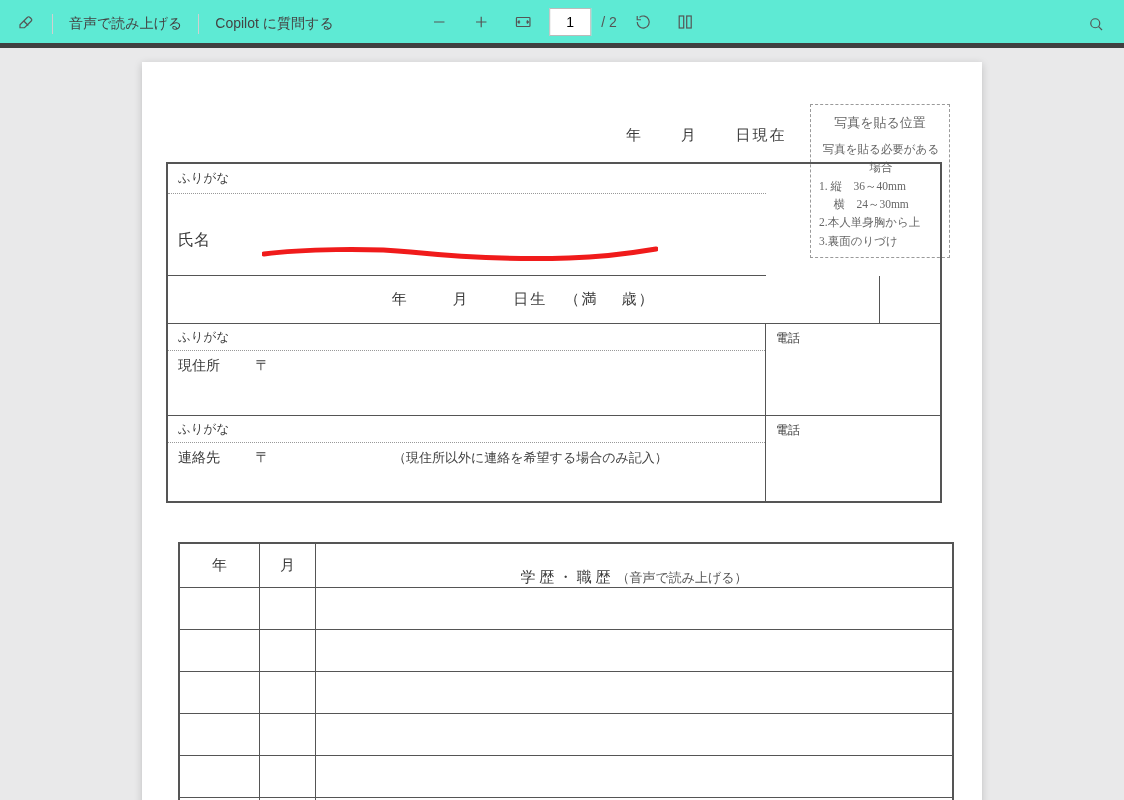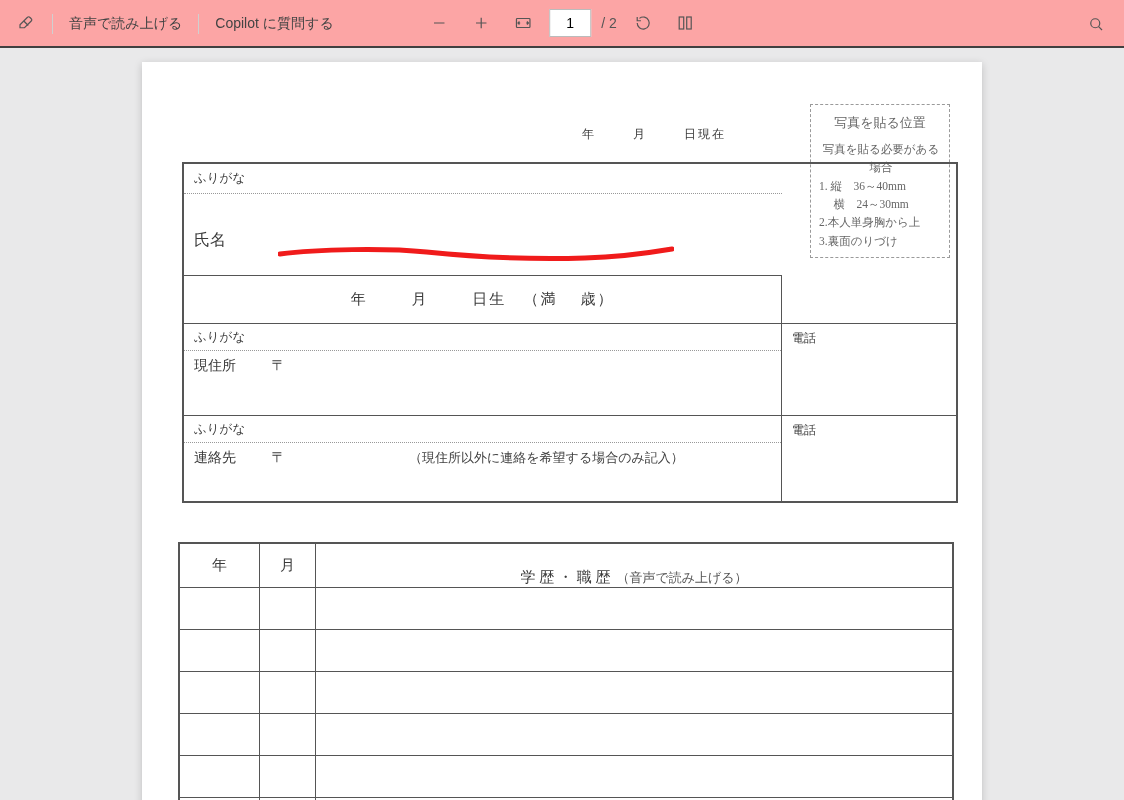--- a/index.html
+++ b/index.html
@@ -7,22 +7,22 @@
   body {
     font-family: "Yu Gothic", "Meiryo", sans-serif;
     background:#e9e9ea;
     font-size:14px;
     color:#333;
     overflow:hidden;
   }
   
   .toolbar {
     height:48px;
-    background:#fca5a5;
-    border-bottom:2px solid #404040;
+    background:#5eead4;
+    border-bottom:5px solid #404040;
     display:flex;
     align-items:center;
     padding:0 10px;
     gap:10px;
     font-size:14px;
     color:#444;
   }
   .tool-btn {
     display:flex;
     align-items:center;
@@ -72,22 +72,22 @@
   
   .doc-title {
     position:absolute;
     top:50px; left:38px;
     font-size:30px;
     letter-spacing:22px;
     font-weight:600;
   }
   .date-line {
     position:absolute;
-    top:64px; left:440px;
-    font-size:12px;
+    top:64px; left:484px;
+    font-size:15px;
     letter-spacing:2px;
   }
   .date-line span { display:inline-block; }
   .dl-y { margin-right:32px; }
   .dl-m { margin-right:32px; }
 
   
   .photo-box {
     position:absolute;
     top:42px; left:668px;
@@ -99,21 +99,21 @@
     padding:8px 6px 4px;
     line-height:1.6;
     font-family:"MS Mincho",serif;
   }
   .photo-title { font-size:13px; margin-bottom:6px; }
   .photo-lines { text-align:left; font-size:11.5px; padding-left:2px; }
 
   
   .form-outer {
     position:absolute;
-    top:100px; left:40px;
+    top:100px; left:24px;
     width:776px;
     border:2px solid #555;
   }
   .furigana1 {
     height:30px;
     border-bottom:1px dotted #999;
     padding:6px 10px;
     font-size:12.5px;
     width:598px;
   }
@@ -131,21 +131,21 @@
     top:52px; left:94px;
     width:396px; height:20px;
   }
   .red-stroke svg { width:100%; height:100%; }
 
   .birth-row {
     display:flex;
     border-bottom:1px solid #555;
   }
   .birth-left {
-    width:598px;
+    width:712px;
     border-right:1px solid #555;
     text-align:center;
     padding:14px 0;
     font-size:15px;
     letter-spacing:2px;
   }
   .birth-left .bgap { display:inline-block; width:38px; }
   .gender-cell {
     flex:1;
     padding:8px 10px;

